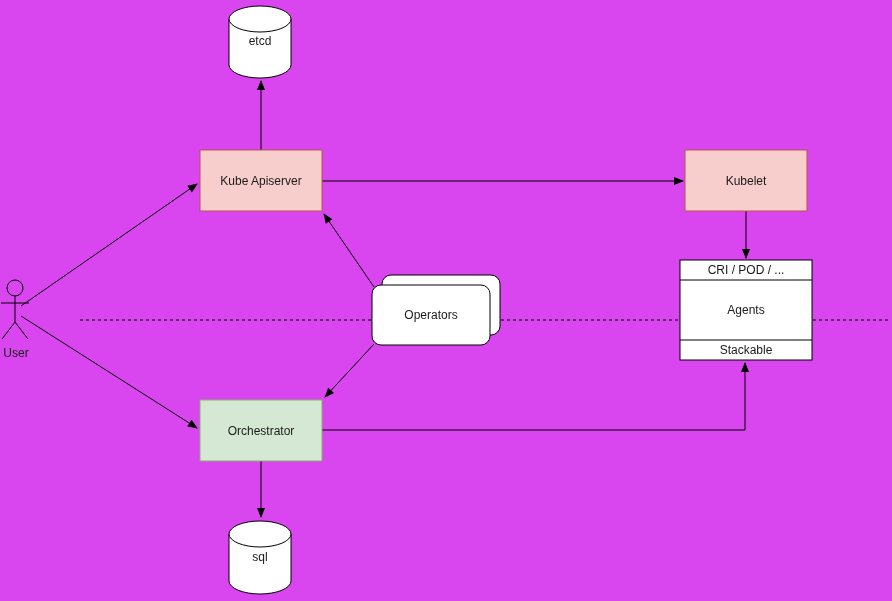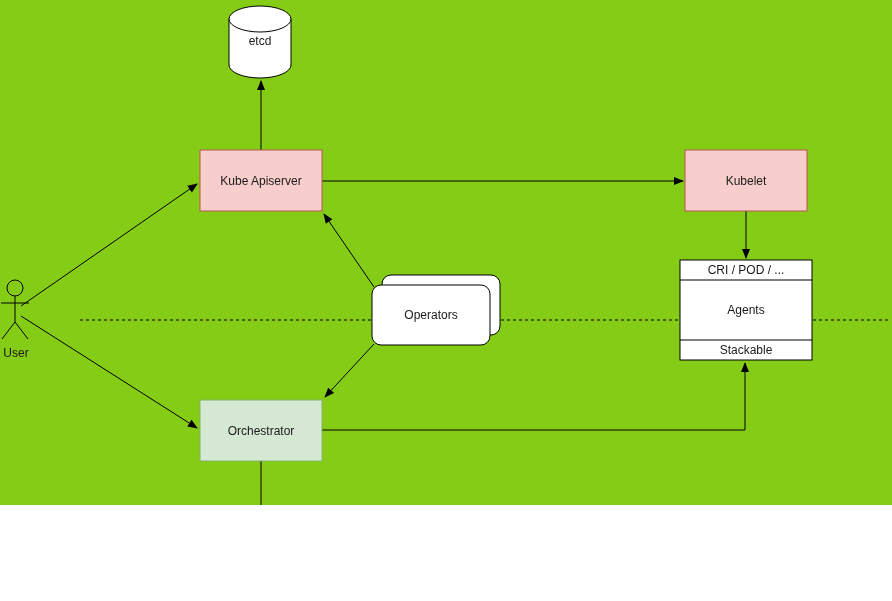--- a/index.html
+++ b/index.html
@@ -1,16 +1,16 @@
 <!DOCTYPE html>
 <html><head>
 <meta charset="utf-8">
 <style>
   html,body{margin:0;padding:0;background:#ffffff;}
-  .canvas{position:relative;width:892px;height:505px;background:#84cc16;overflow:hidden;}
+  .canvas{position:relative;width:892px;height:601px;background:#d946ef;overflow:hidden;}
   svg{display:block;}
   svg text{font-family:"Liberation Sans","DejaVu Sans",sans-serif;font-size:12px;fill:#1a1a1a;}
   .shape-neutral{fill:#ffffff;stroke:#000000;stroke-width:1;}
   .edge{stroke:#000000;stroke-width:1;fill:none;}
   .edge-dashed{stroke:#000000;stroke-width:1;fill:none;stroke-dasharray:3 3;}
   .actor{stroke:#000000;stroke-width:1;fill:none;}
 </style>
 </head>
 <body>
 

